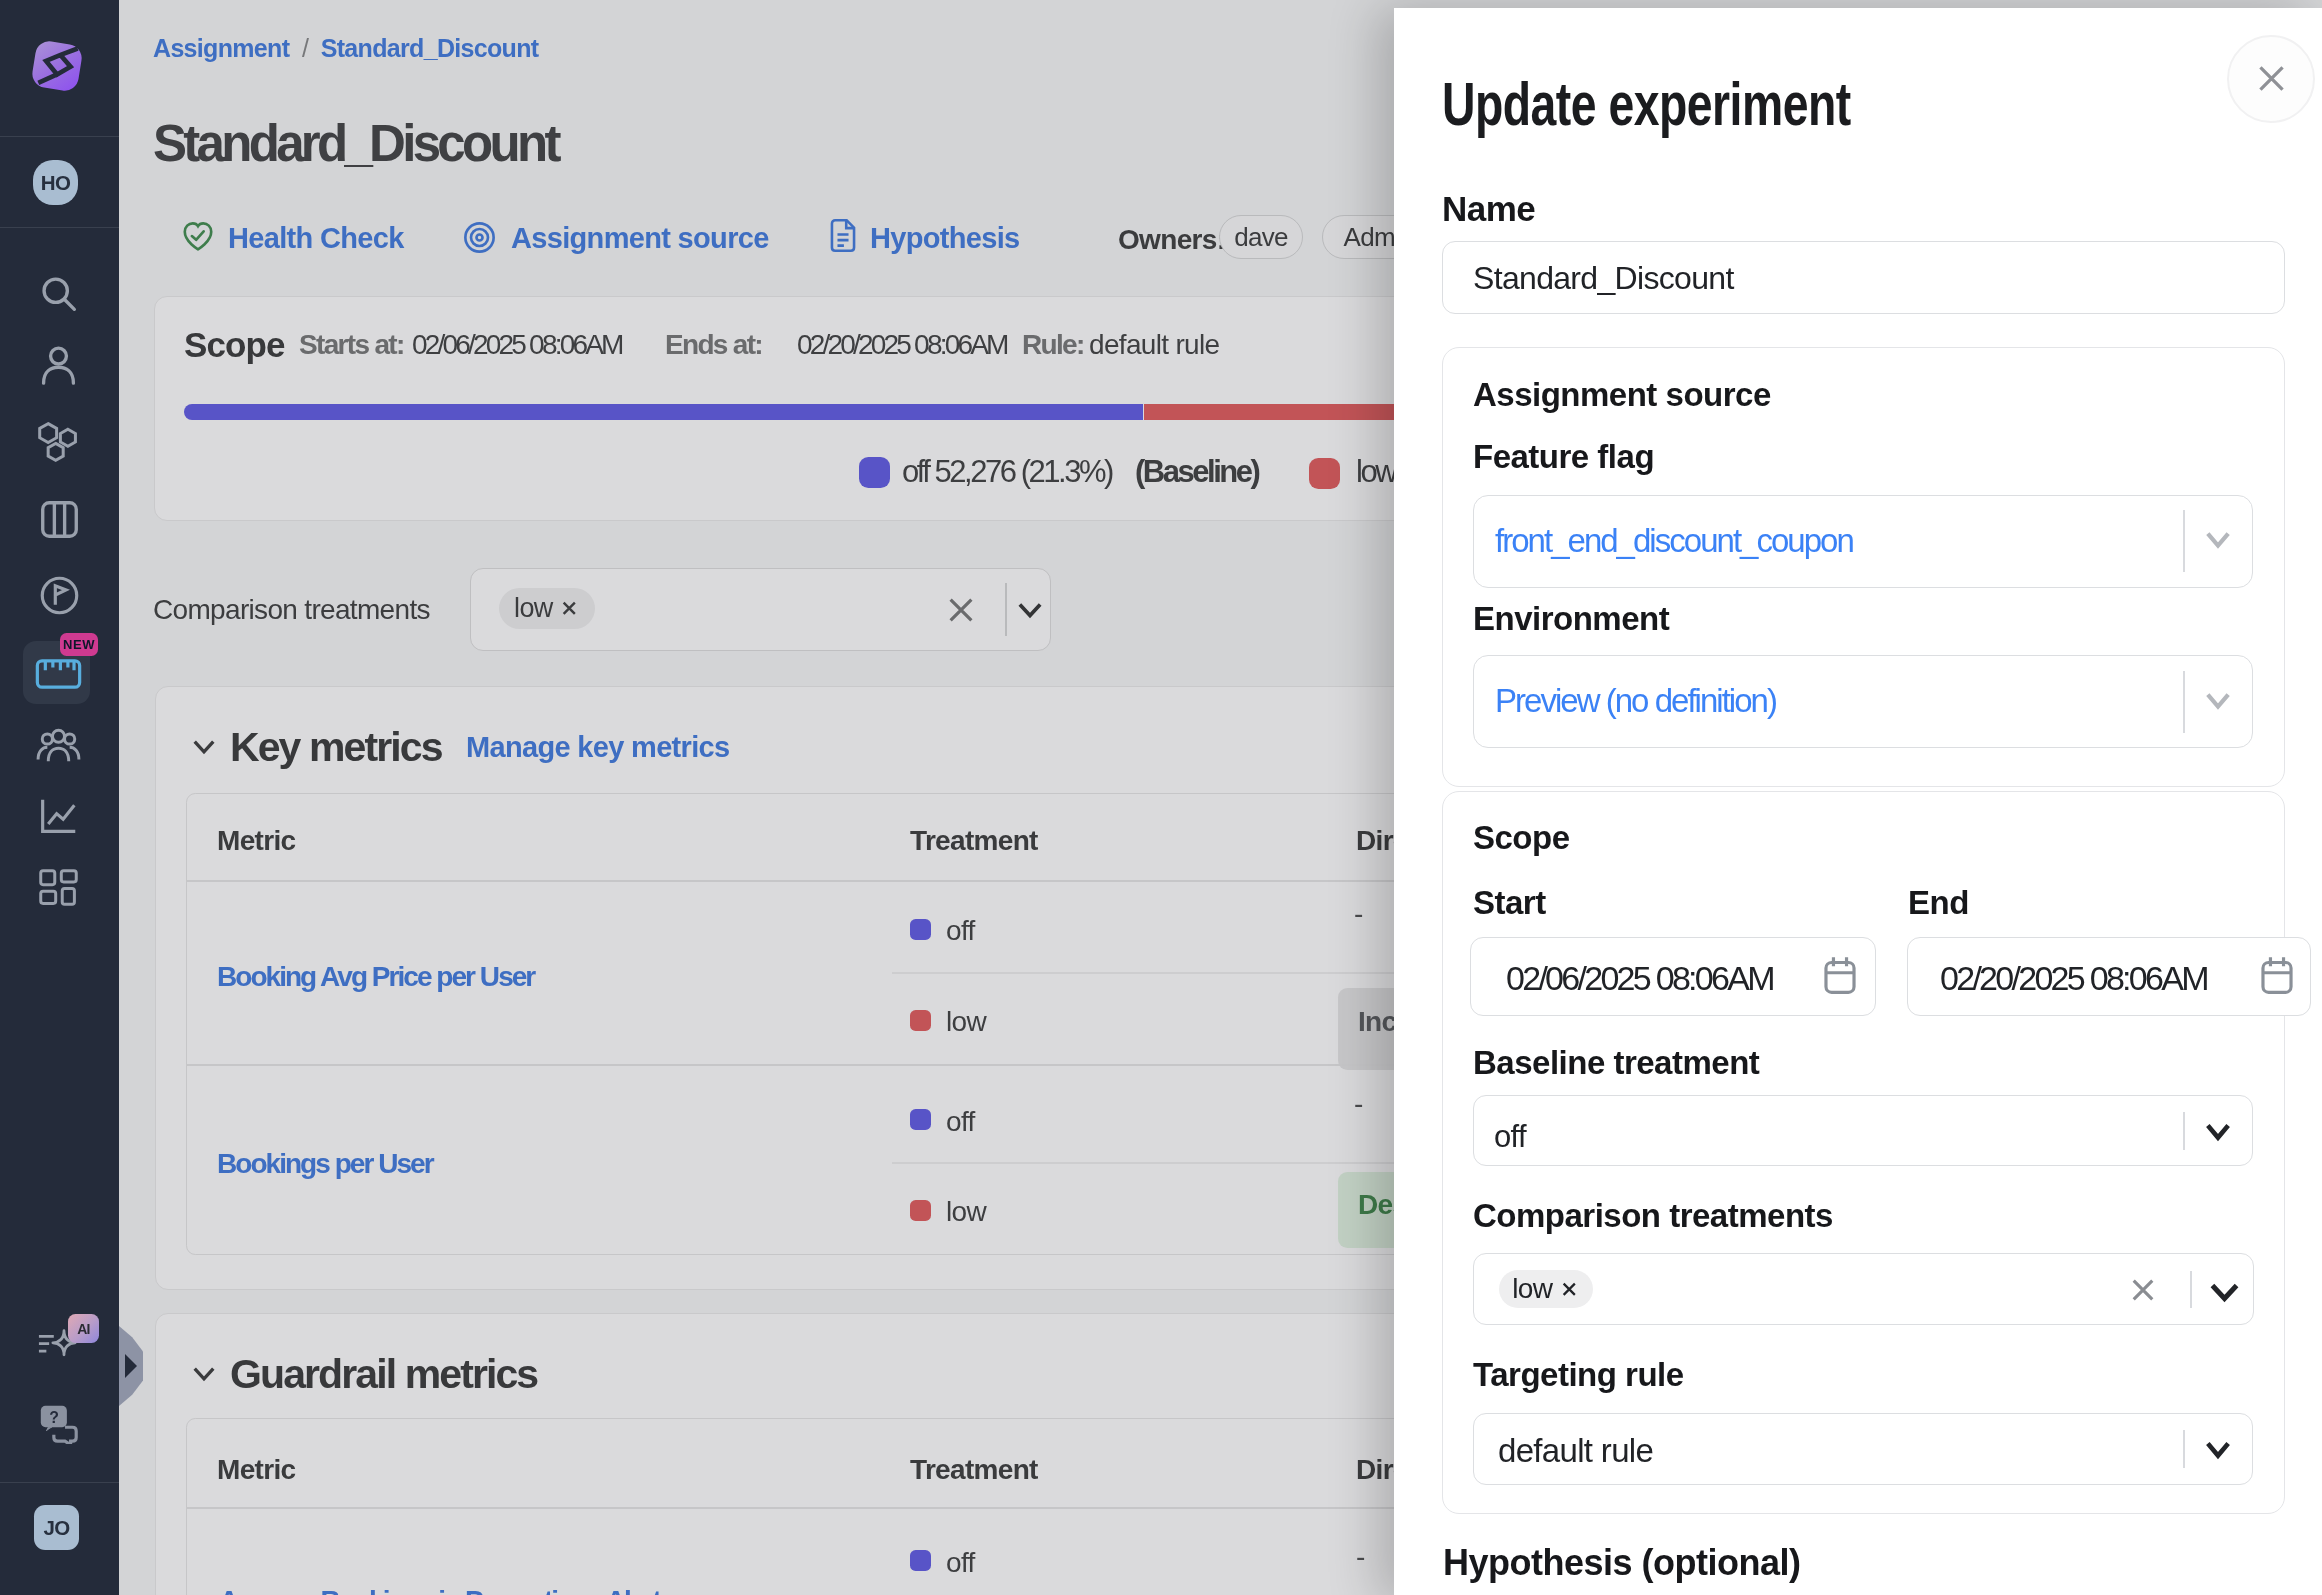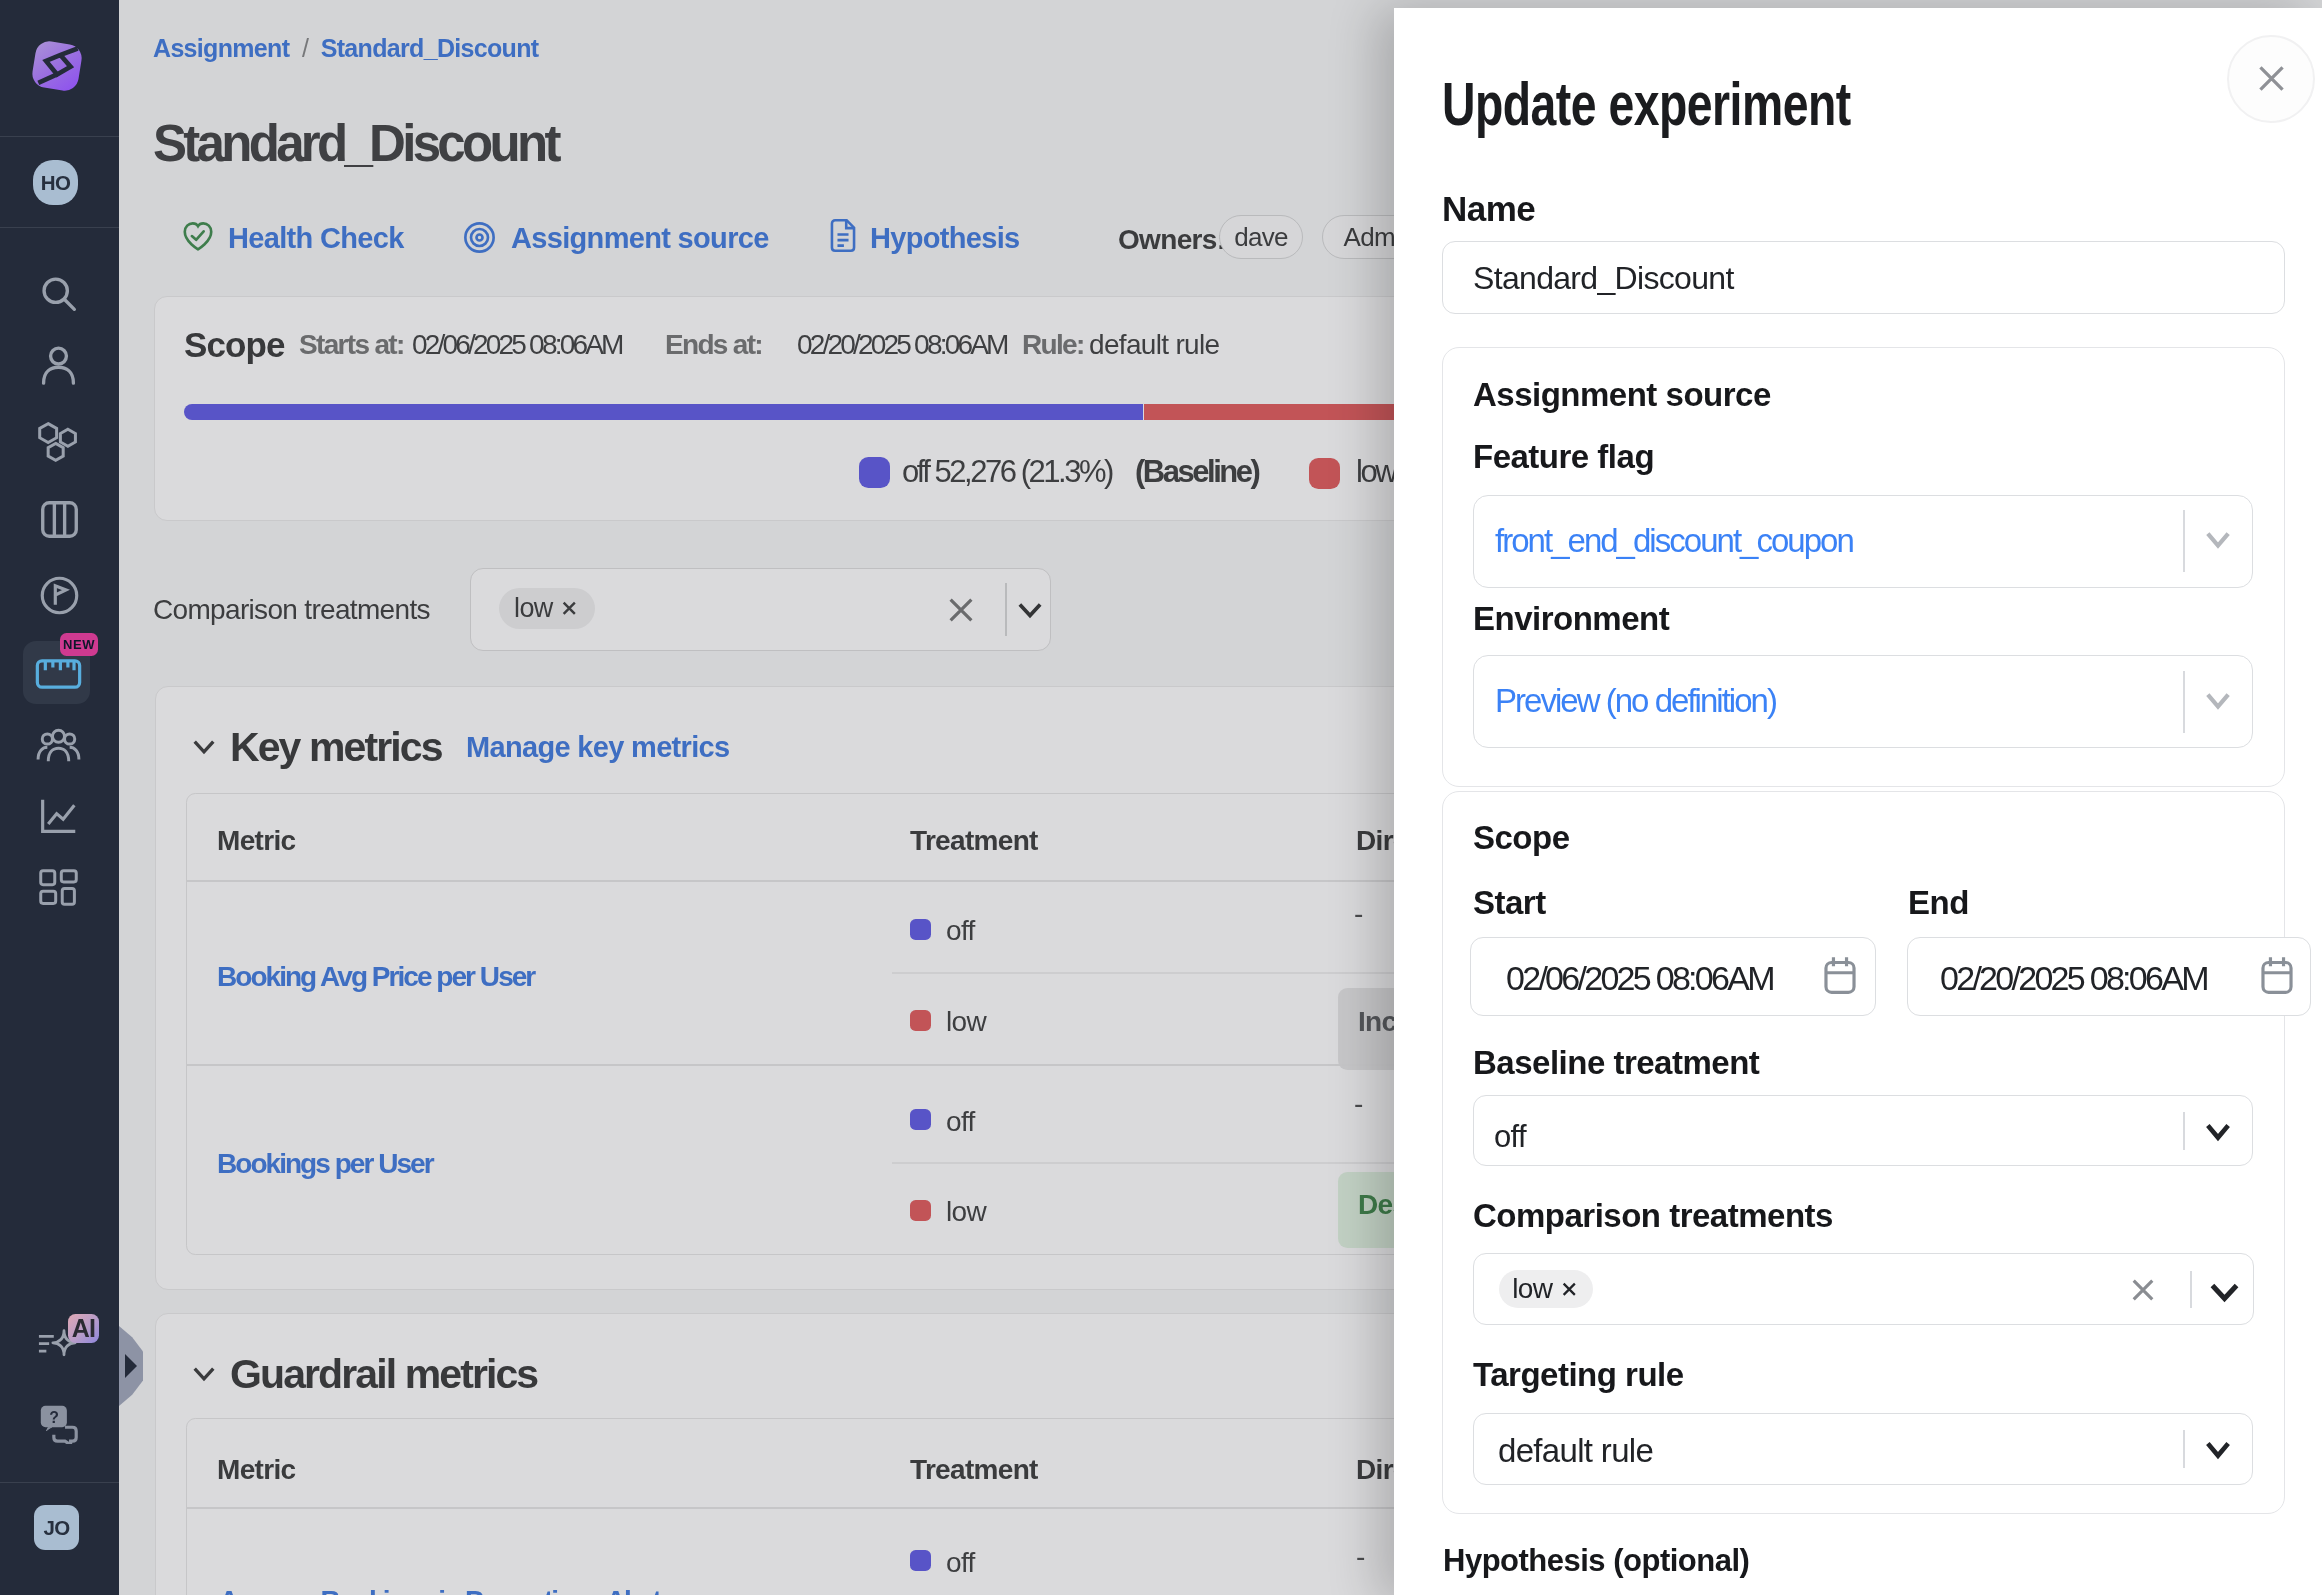--- a/index.html
+++ b/index.html
@@ -111,21 +111,21 @@
     <rect x="26" y="5" width="16" height="12" rx="2.5"></rect>
     <rect x="4" y="27" width="16" height="13" rx="2.5"></rect>
     <rect x="27" y="24" width="13" height="17" rx="2.5"></rect>
   </svg>
 
   <svg class="icn" style="left:35px; top:1327px;" width="45" height="39" viewBox="0 0 48 42" fill="none" stroke="#99a0ac" stroke-width="3">
     <path d="M4 10 H20 M4 18 H15 M4 26 H12"></path>
     <path d="M31 4 C31 12 26 17 19 17 C26 17 31 22 31 30 C31 22 36 17 43 17 C36 17 31 12 31 4 Z" stroke-linejoin="round"></path>
   </svg>
   <div class="abs" style="position:absolute; left:68px; top:1314px; width:31px; height:29px; border-radius:7.5px;
-    background:linear-gradient(135deg,#e0a9b4 0%,#b79cc9 55%,#8f87dd 100%); color:#2b2b33; font-size:25px; font-weight:bold;
+    background:linear-gradient(135deg,#e0a9b4 0%,#b79cc9 55%,#8f87dd 100%); color:#2b2b33; font-size:14px; font-weight:bold;
     display:flex; align-items:center; justify-content:center;">AI</div>
 
   <svg class="icn" style="left:37px; top:1403px;" width="43" height="41" viewBox="0 0 46 44" fill="none" stroke="#8b92a0" stroke-width="3.4">
     <path d="M30 26 H38 C40.5 26 42 27.5 42 30 V37 C42 39.5 40.5 41 38 41 H36 V45 L30 41 H22 C19.5 41 18 39.5 18 37 V34"></path>
     <rect x="4" y="3" width="28" height="23" rx="5" fill="#8b92a0" stroke="none"></rect>
     <path d="M10 30 L12 26 H16" fill="#8b92a0" stroke="#8b92a0" stroke-width="1"></path>
     <text x="13" y="21" fill="#242b3a" font-size="17" font-weight="bold" font-family="Liberation Sans,sans-serif" stroke="none">?</text>
   </svg>
   <div class="sdiv" style="top:1482px;"></div>
   <div class="badge-av" style="left:34px; top:1505px;">JO</div>
@@ -307,16 +307,16 @@
     </svg>
 
   <div class="lbl" style="left:79px; top:1350px;">Targeting rule</div>
   <div class="inp" style="left:79px; top:1405px; width:780px; height:72px;"></div>
   <div class="sel-txt" style="left:104px; top:1426px; font-size:33px;">default rule</div>
   <div class="vline" style="left:789px; top:1422px; height:38px;"></div>
   <svg class="abs" style="left:811px; top:1431px;" width="26" height="24" viewBox="0 0 28 26" fill="none" stroke="#222428" stroke-width="5">
       <path d="M3 5 L14 18 L25 5"></path>
     </svg>
 
-  <div class="lbl" style="left:49px; top:1537px; font-size:31px;">Hypothesis (optional)</div>
+  <div class="lbl" style="left:49px; top:1537px; font-size:36px;">Hypothesis (optional)</div>
   <div class="inp" style="left:48px; top:1593px; width:843px; height:75px; border-radius:15px;"></div>
 </div>
 
 
 </body></html>

